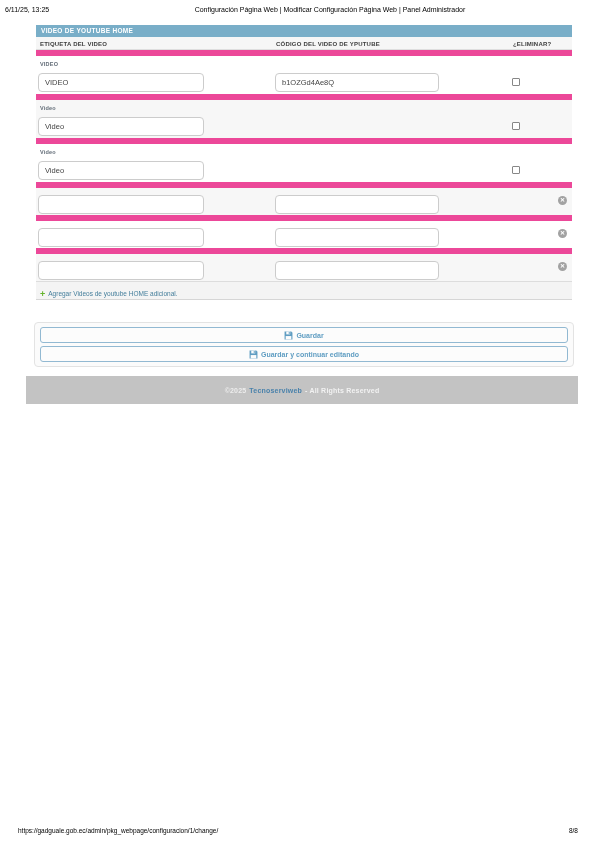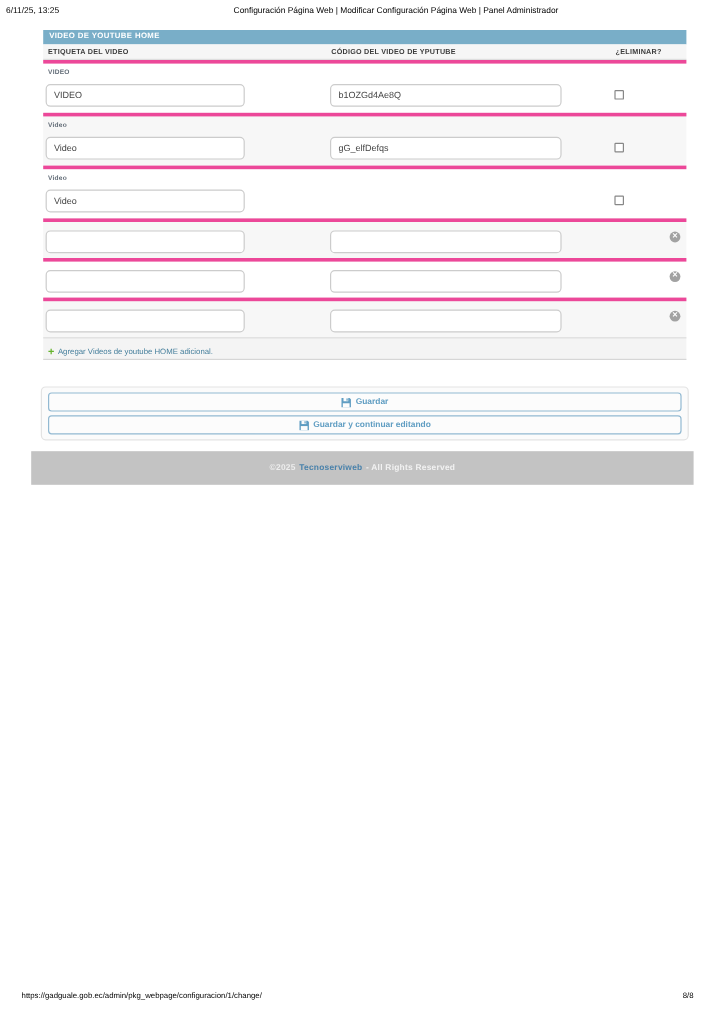--- a/index.html
+++ b/index.html
@@ -27,37 +27,37 @@
   .col-header {
     position: relative; height: 13px; background: #f6f6f6;
     border-bottom: 1px solid #dedede;
     font-size: 6px; font-weight: bold; color: #3c3c3c; letter-spacing: 0.2px;
   }
   .col-header span { position: absolute; top: 4px; white-space: nowrap; }
   .col-etiqueta { left: 4px; }
   .col-codigo { left: 240px; }
   .col-eliminar { left: 477px; }
 
-  .row { position: relative; border-top: 3px solid #ec4899; }
+  .row { position: relative; border-top: 6px solid #ec4899; }
   .row.bg-alt { background: #f7f7f7; }
   .row.r-filled { height: 44px; }
   .row.r-empty { height: 33px; }
 
   .mini-label {
     position: absolute; left: 4px; top: 5px;
     font-size: 5.5px; font-weight: 600; color: #626c77; letter-spacing: 0.2px;
   }
   .inp {
     position: absolute; height: 19px;
     border: 1px solid #cccccc; border-radius: 4px; background: #fff;
     font-family: "Liberation Sans", sans-serif; font-size: 7.5px; color: #444;
     padding: 0 6px; outline: none;
   }
   .inp-label { left: 2px; width: 166px; }
-  .inp-code { left: 239px; width: 193px; }
+  .inp-code { left: 239px; width: 164px; }
   .r-filled .inp { top: 17px; }
   .r-empty .inp { top: 7px; }
 
   .chk {
     -webkit-appearance: none; appearance: none;
     position: absolute; left: 476px; top: 22px;
     width: 8px; height: 8px; border: 1px solid #878787; background: #fff; border-radius: 1px;
   }
   .del {
     position: absolute; left: 522px; top: 8px;
@@ -126,21 +126,20 @@
   <div class="row r-filled">
     <div class="mini-label">VIDEO</div>
     <input class="inp inp-label" type="text" value="VIDEO" style="">
     <input class="inp inp-code" type="text" value="b1OZGd4Ae8Q" style="">
     <input class="chk" type="checkbox" style="">
   </div>
 
   <div class="row r-filled bg-alt">
     <div class="mini-label">Video</div>
     <input class="inp inp-label" type="text" value="Video" style="">
-    <input class="inp inp-code" type="text" value="gG_elfDefqs" style="">
     <input class="chk" type="checkbox" style="">
   </div>
 
   <div class="row r-filled">
     <div class="mini-label">Video</div>
     <input class="inp inp-label" type="text" value="Video" style="">
     <input class="chk" type="checkbox" style="">
   </div>
 
   <div class="row r-empty bg-alt">

